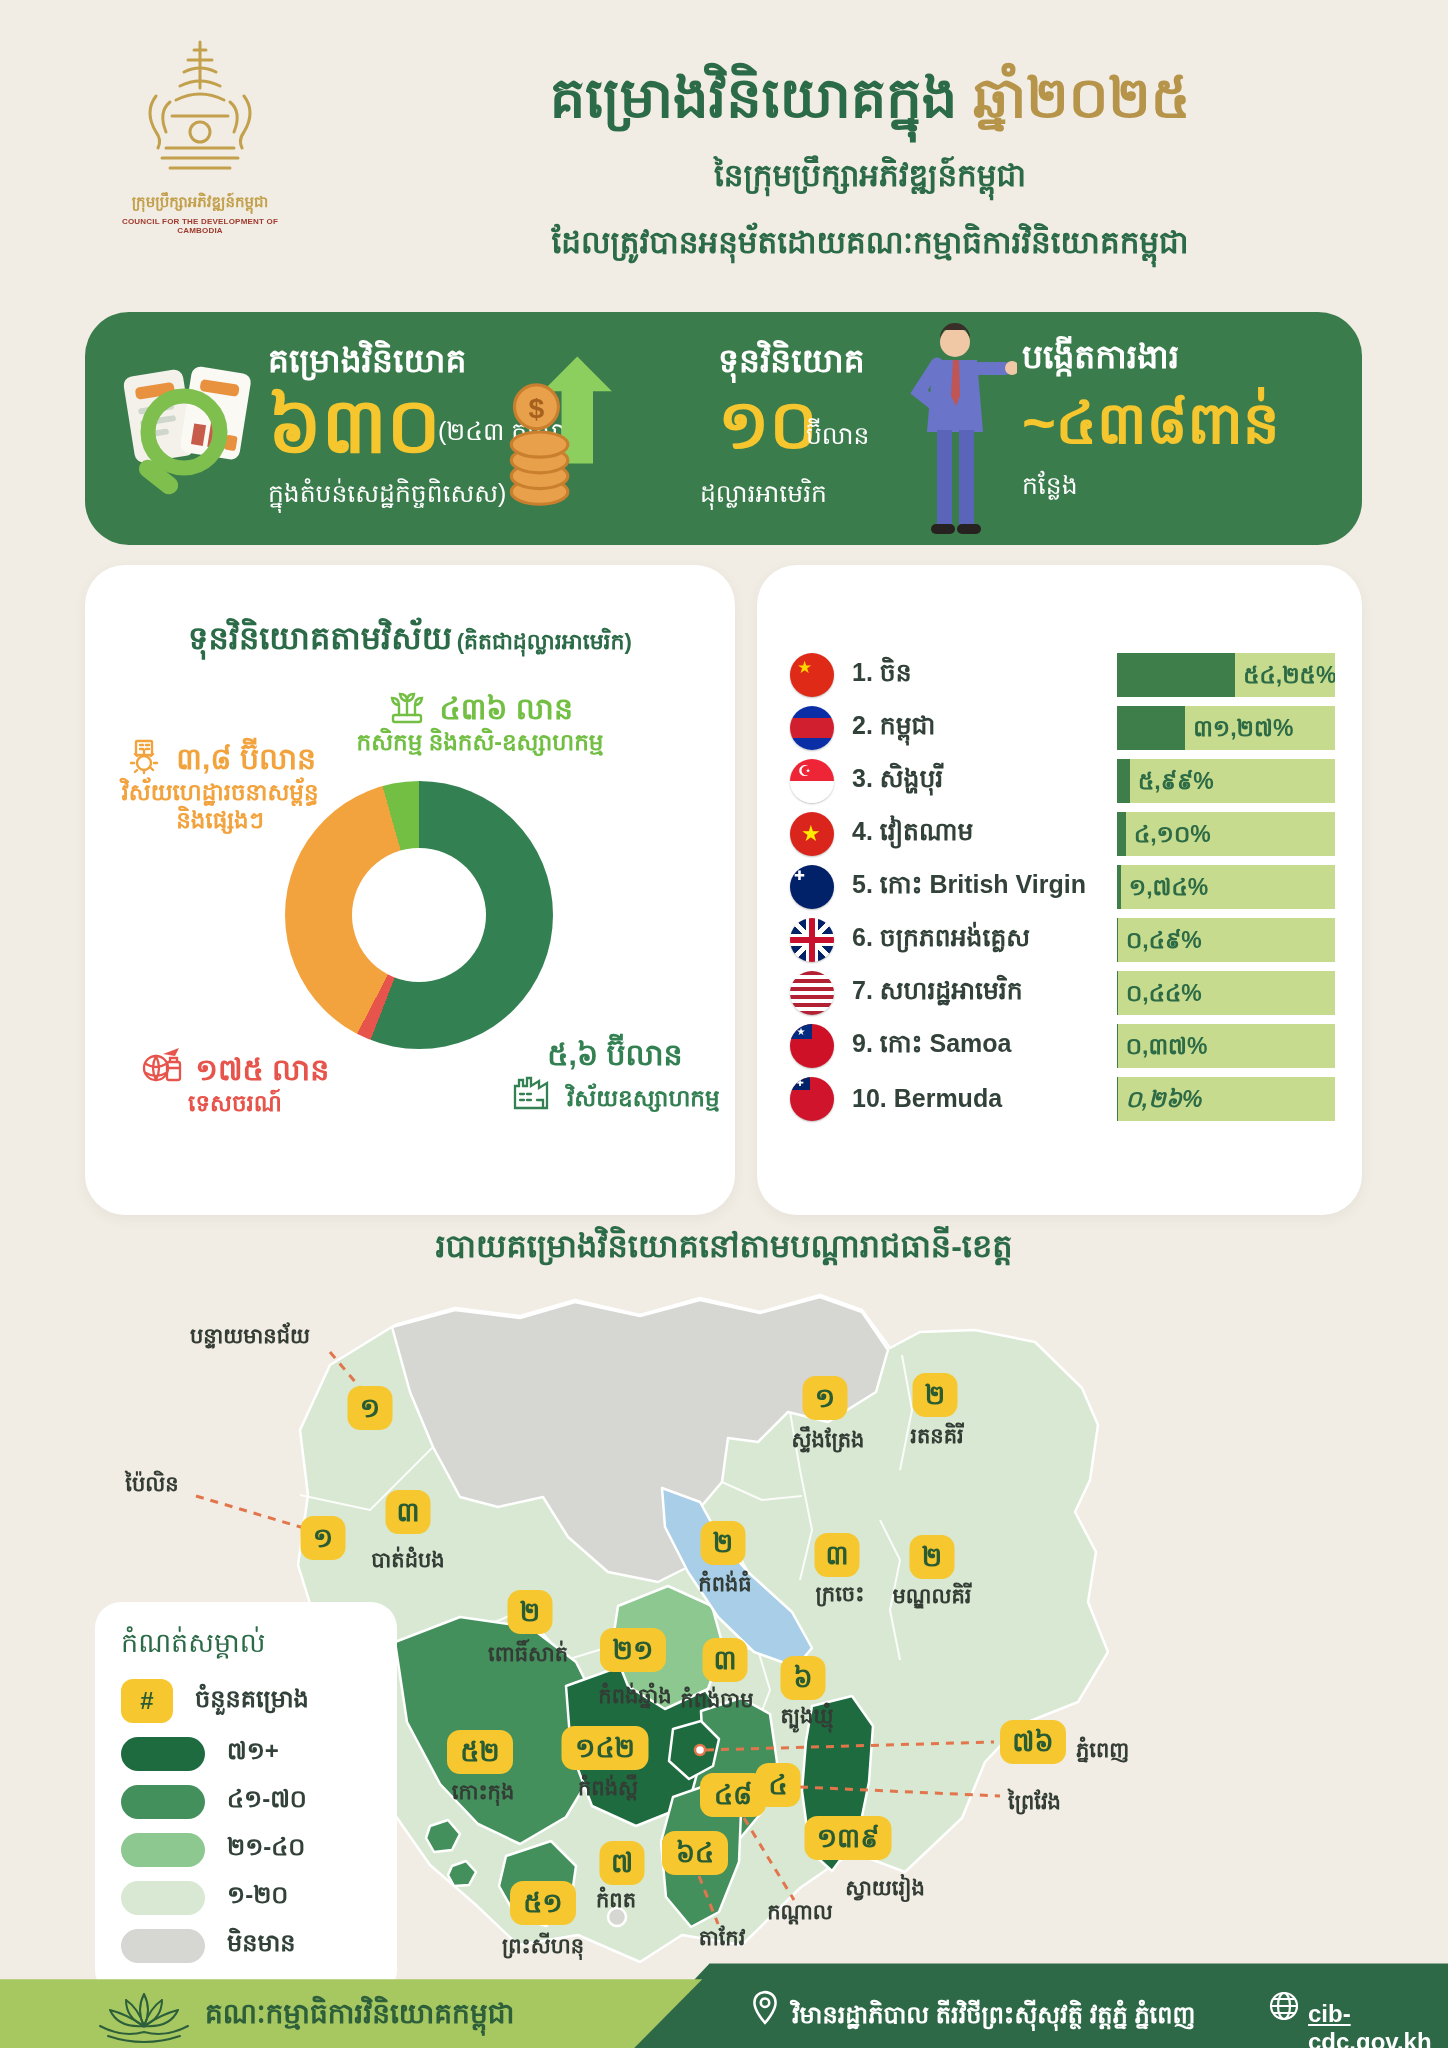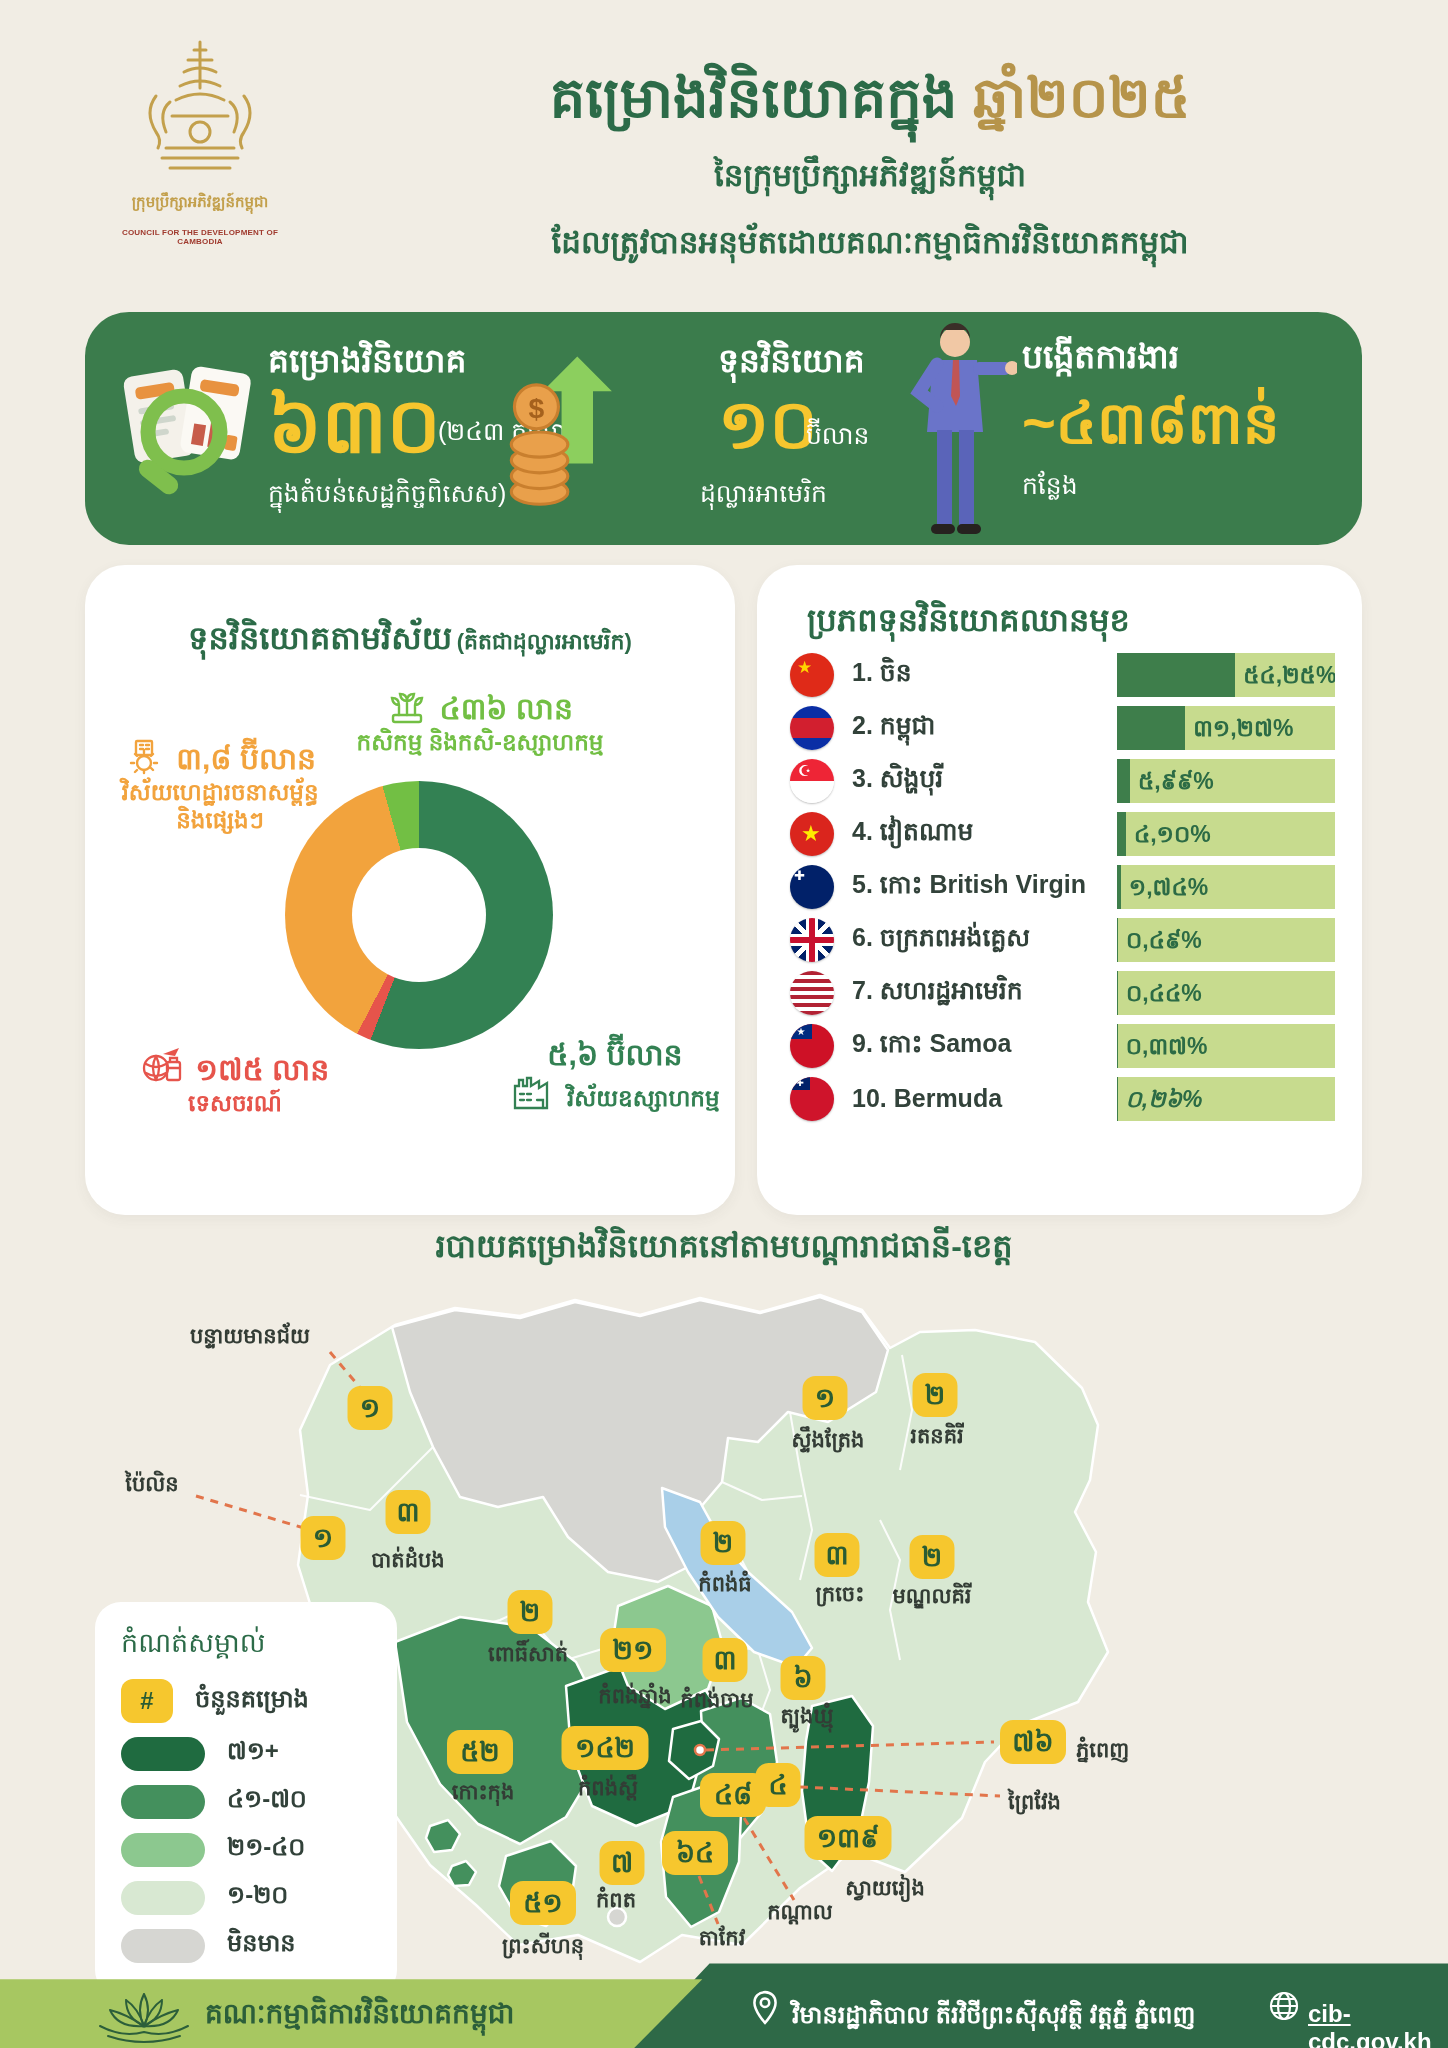--- a/index.html
+++ b/index.html
@@ -3,21 +3,21 @@
 <meta charset="utf-8">
 <style>
   html,body{margin:0;padding:0;background:#e7e3da;}
   *{box-sizing:border-box;}
   #page{position:relative;width:1448px;height:2048px;background:#f1ede4;overflow:hidden;
         font-family:"Liberation Sans","DejaVu Sans",sans-serif;color:#2f3b33;}
   .abs{position:absolute;}
   
   #logo-box{left:100px;top:36px;width:200px;text-align:center;}
   #logo-kh{font-size:15px;font-weight:700;color:#c3a04c;margin-top:4px;}
-  #logo-en{font-size:8px;font-weight:700;color:#a03a2e;letter-spacing:.2px;margin-top:14px;}
+  #logo-en{font-size:8px;font-weight:700;color:#a03a2e;letter-spacing:.2px;margin-top:3px;}
   #title-wrap{left:330px;top:62px;width:1080px;text-align:center;}
   #page-title{font-size:56px;font-weight:800;color:#2c6b48;}
   #page-title .year{color:#b6944a;}
   .subtitle{font-size:31px;font-weight:600;color:#2c6b48;margin-top:22px;}
   
   #banner{left:85px;top:312px;width:1277px;height:233px;background:#3b7c4c;border-radius:44px;}
   .stat-label{font-size:33px;font-weight:800;color:#fff;}
   .stat-value{font-weight:800;color:#f6c62e;}
   .stat-note{font-size:25px;color:#fff;}
   
@@ -234,21 +234,20 @@
     <div><svg class="seg-icon" width="44" height="38" viewBox="0 0 44 38">
       <g stroke="#338153" stroke-width="2.3" fill="none" stroke-linecap="round">
         <path d="M4 34 V12 h4 V6 h4 v6 h4 V4 h4 v8 l8 -5 v7 l8 -5 v25 Z"></path>
         <path d="M9 20h4M16 20h4M9 26h4M16 26h4M26 26h6v8"></path>
       </g>
         </svg>
       <span class="seg-name">វិស័យឧស្សាហកម្ម</span></div>
   </div>
 
   <div class="abs card" id="sources-card"></div>
-  <div class="abs card-title" style="left:807px;top:600px;width:520px">ប្រភពទុនវិនិយោគឈានមុខ</div>
   <div class="abs" id="source-rows">
       <div class="src-row">
         <span class="flag flag-cn">
           <i>★</i>
         </span>
         <span class="src-label">1. ចិន</span>
         <span class="bar-box" style="background: rgb(199, 219, 142);">
           <span class="bar-fill" style="width: 54.25%; background: rgb(62, 126, 75);"></span>
           <span class="bar-val" style="left: calc(54.25% + 8px);">៥៤,២៥%</span>
         </span>

